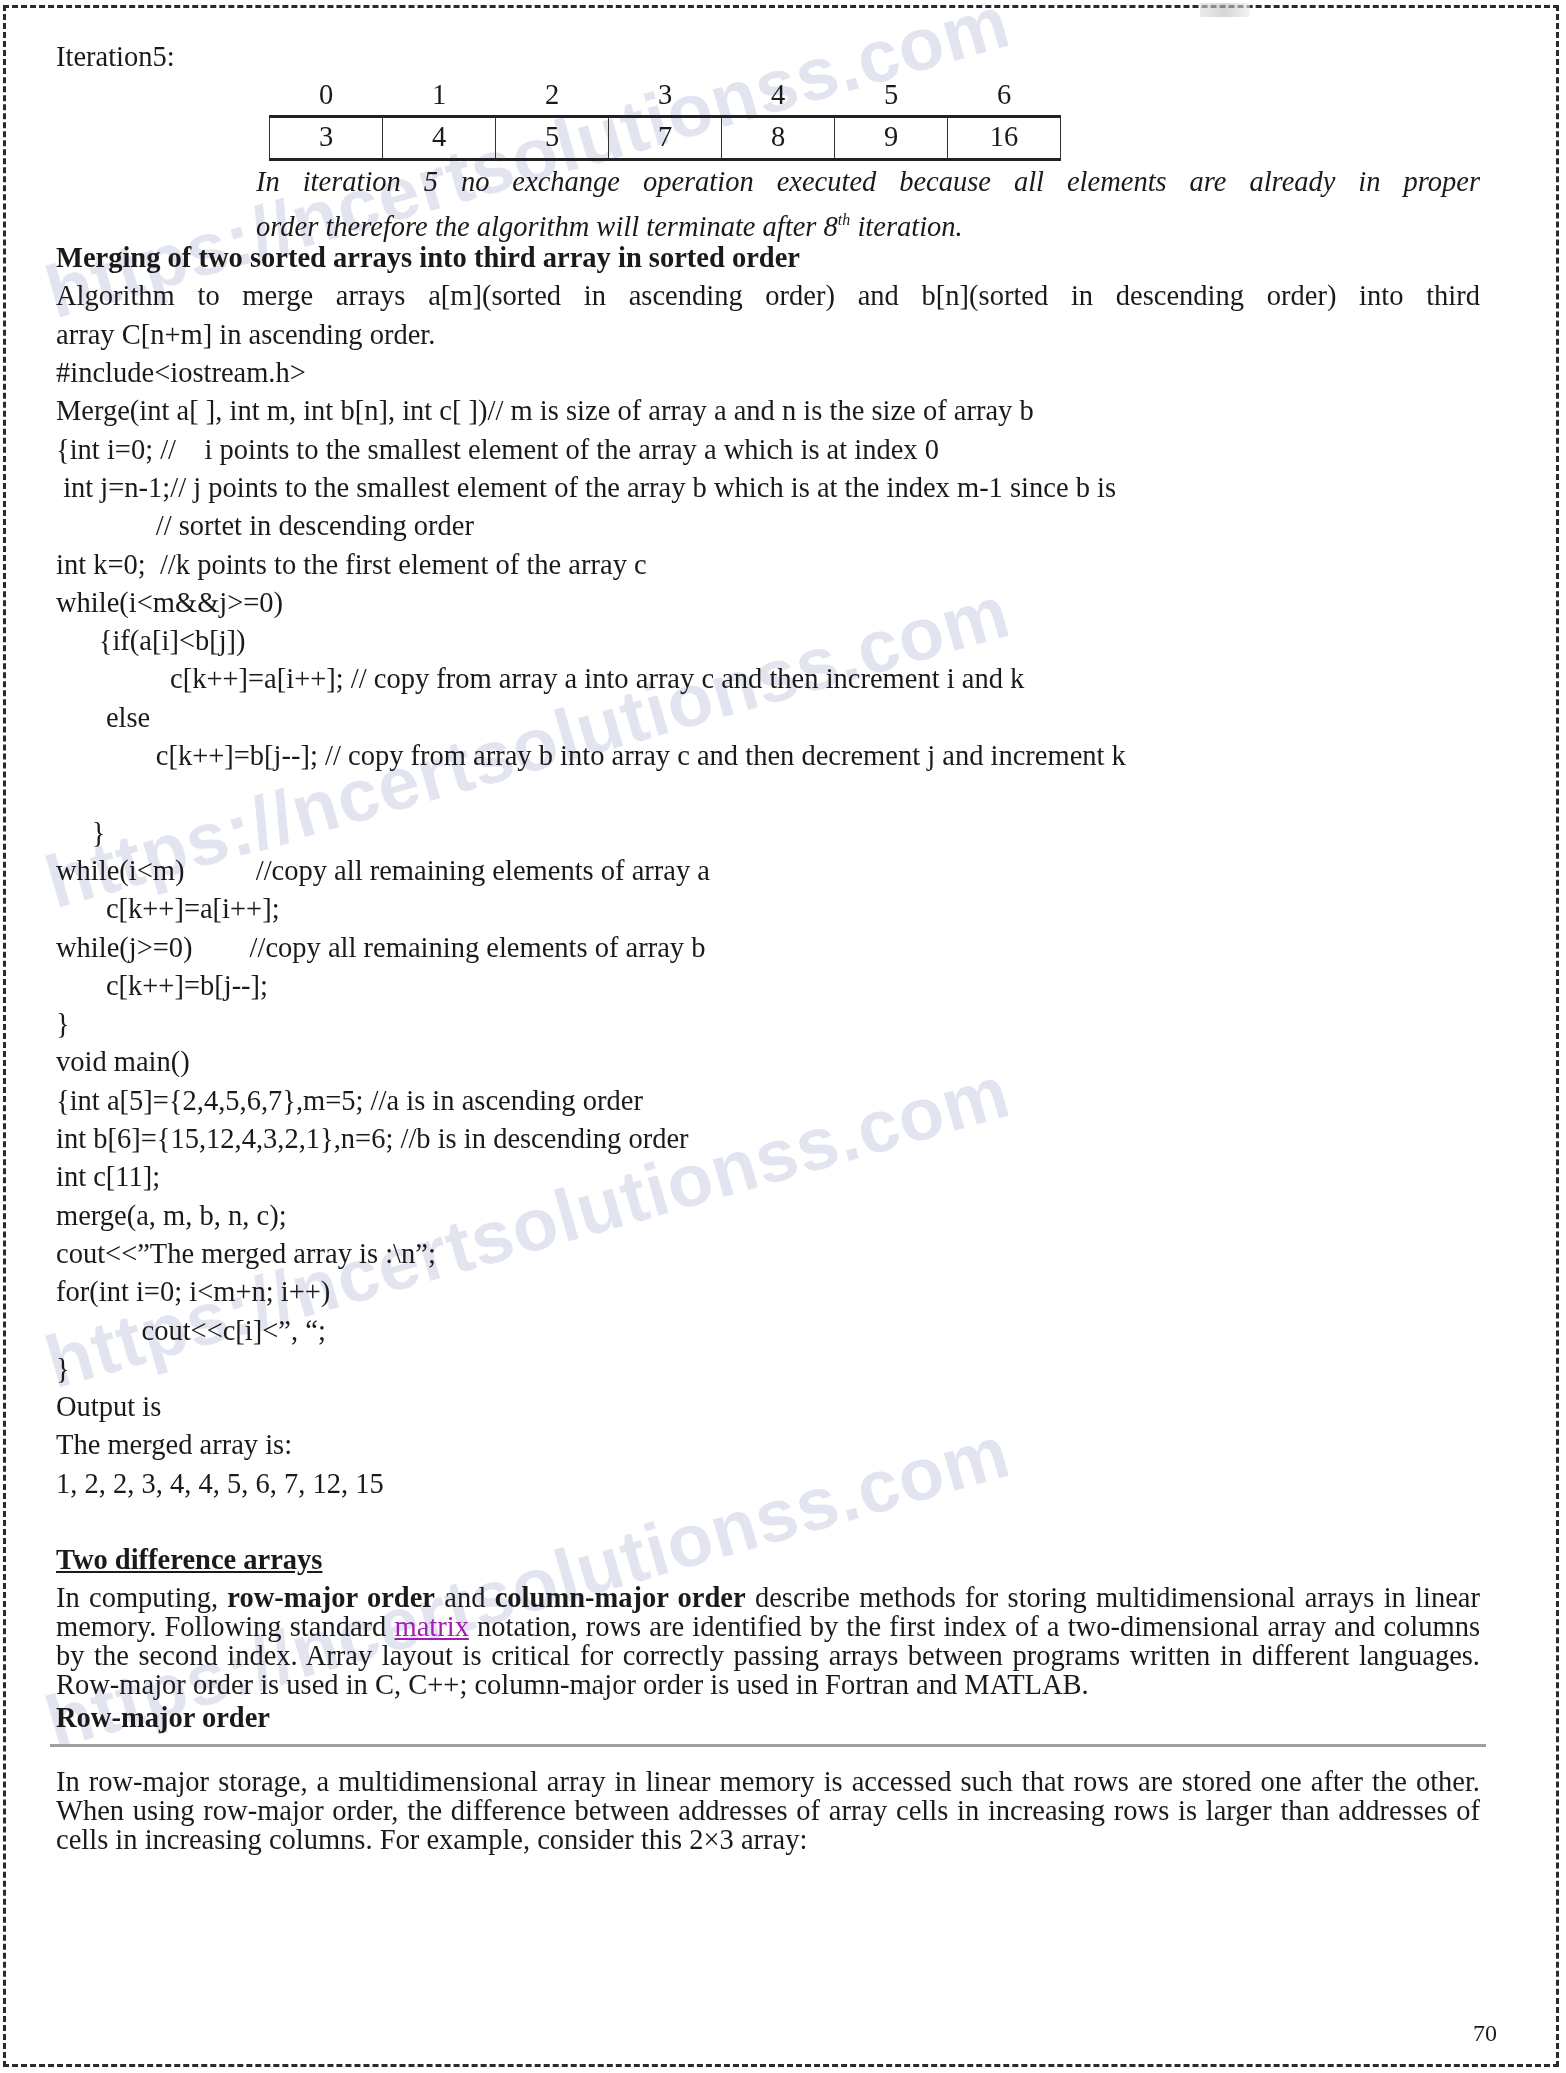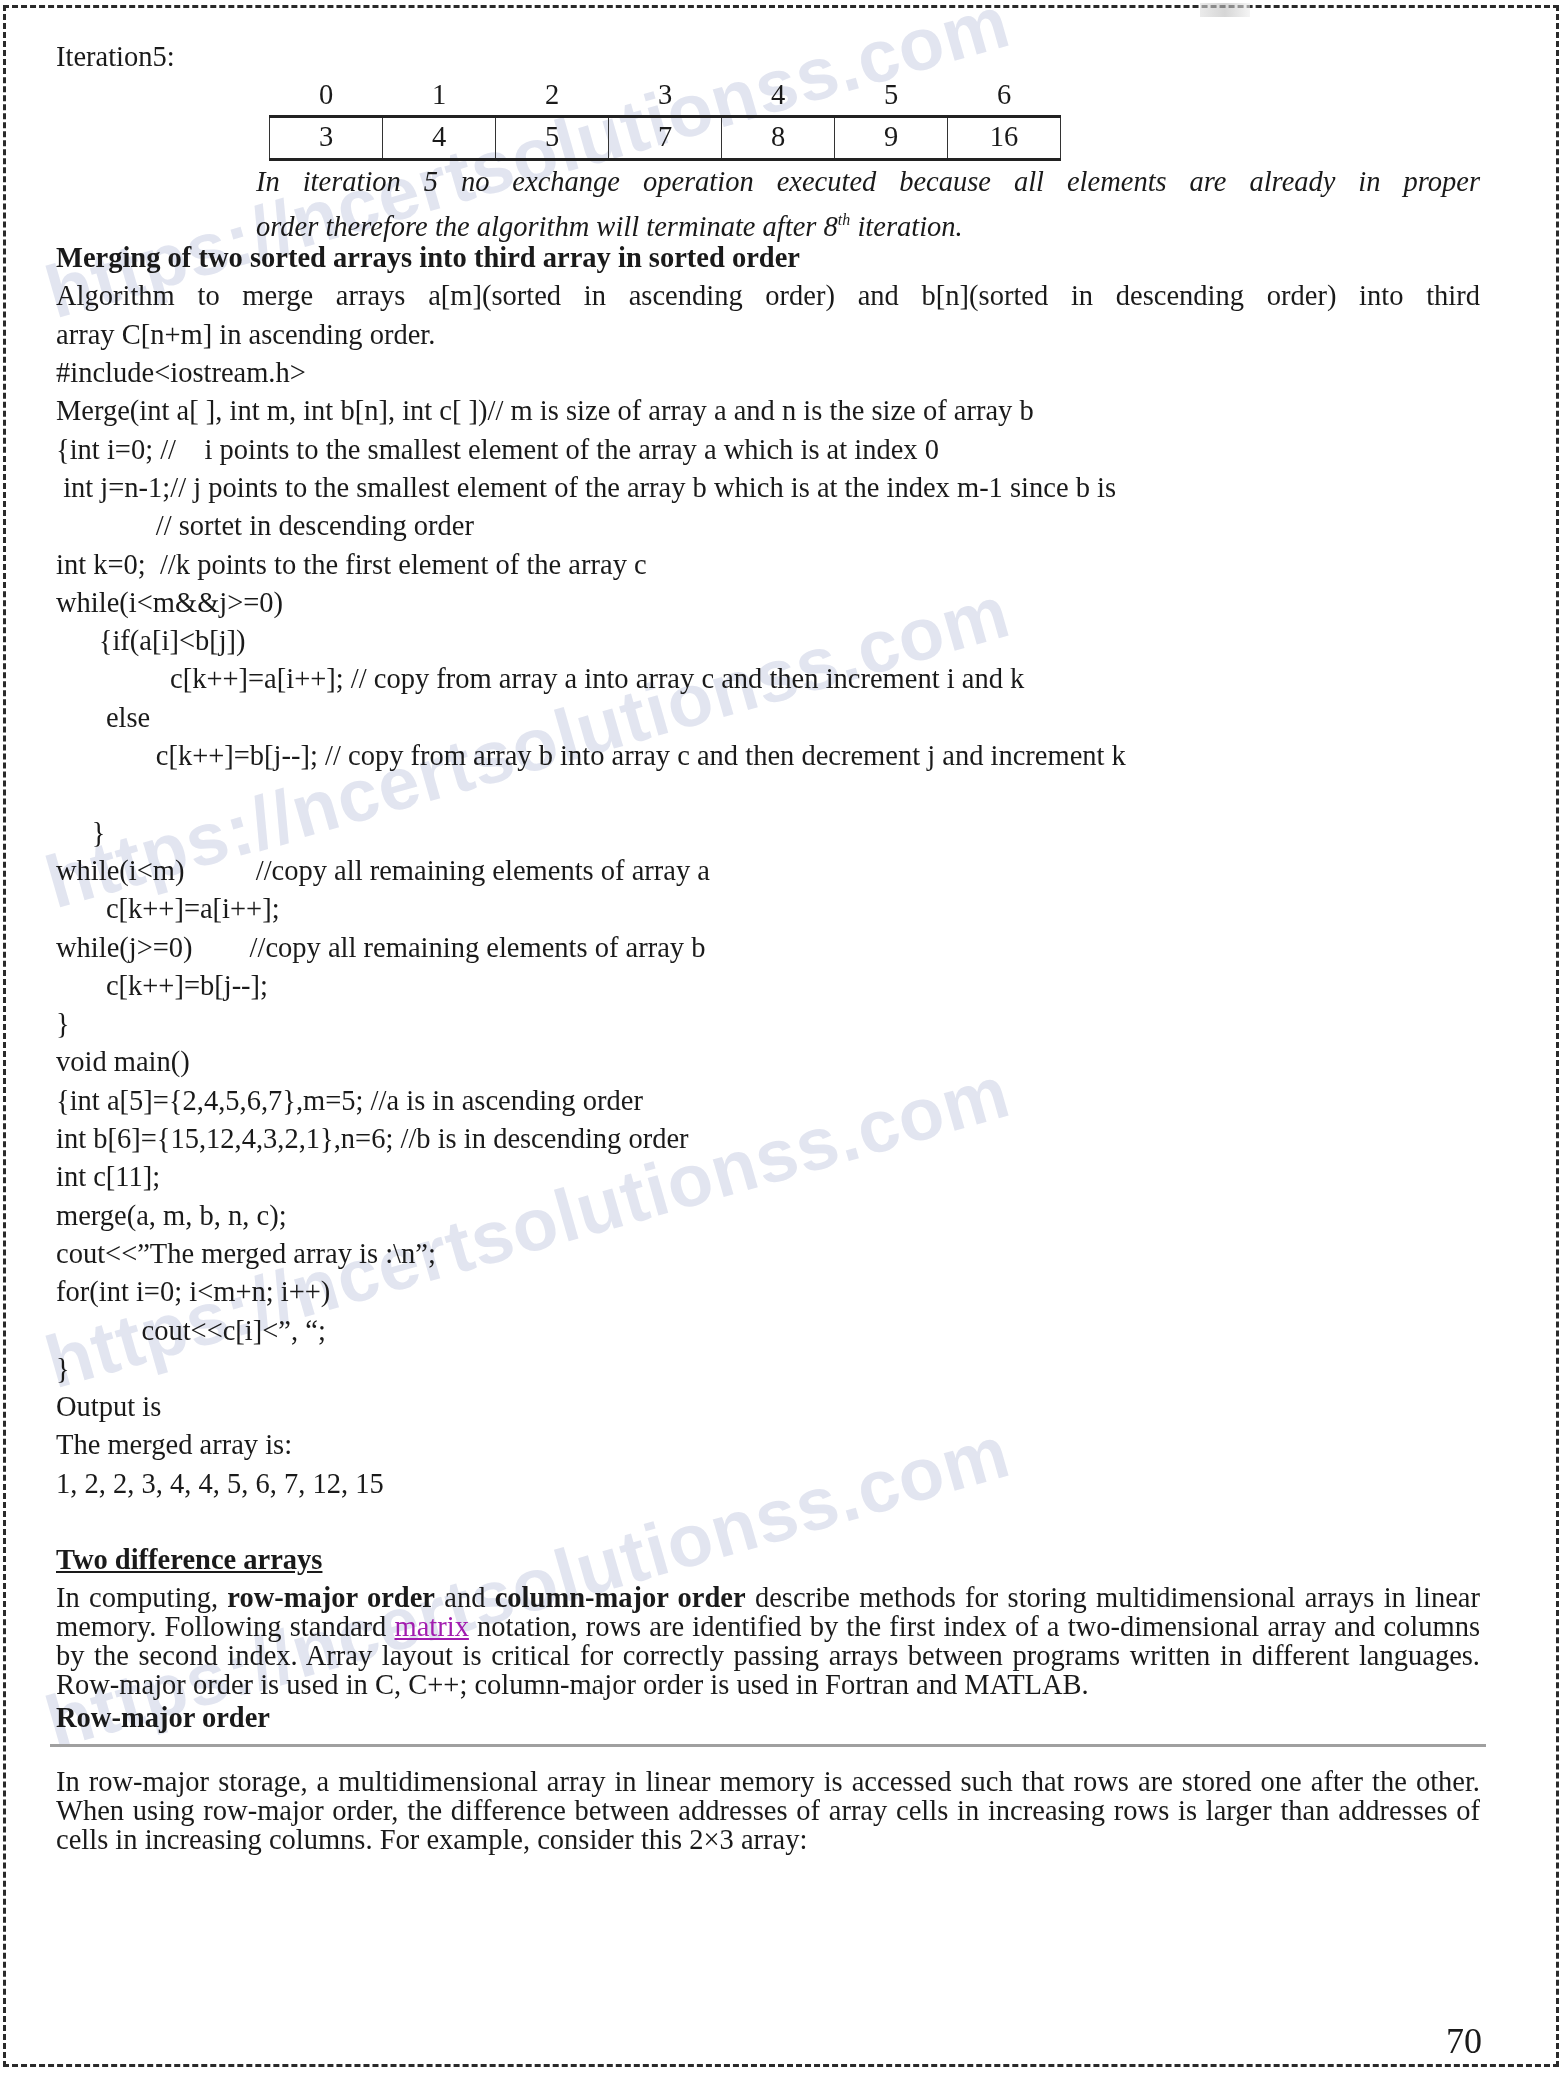--- a/index.html
+++ b/index.html
@@ -29,21 +29,21 @@
   .indent-para { margin-left: 200px; text-align: justify; font-style: italic; }
   .justify { text-align: justify; white-space: normal; }
   .justify-line { text-align: justify; text-align-last: justify; white-space: normal; height: 38.3px; }
   .link { color: #a21caf; text-decoration: underline; cursor: pointer; font-family: Liberation Serif, serif; }
   table.arr { border-collapse: collapse; margin-left: 213px; font-size: 28.5px; }
   table.arr td { width: 112px; text-align: center; padding: 0; height: 38px; }
   table.arr tr.idx td { border: none; height: 36px; }
   table.arr tr.vals td { border: 1.5px solid #333; height: 40px; }
   table.arr tr.vals { border-top: 3px solid #222; border-bottom: 3px solid #222; }
   .hr-rule { height: 0; border-top: 3px solid #a0a0a0; margin: 6px 0 20px -6px; width: 1436px; }
-  .page-number { position: absolute; right: 84px; top: 2020px; font-size: 36px; }
+  .page-number { position: absolute; right: 69px; top: 2020px; font-size: 24px; }
   .corner-smudge { position: absolute; left: 1200px; top: 3px; width: 50px; height: 14px; background: linear-gradient(90deg, #ddd, #bbb, #eee); opacity: 0.6; }
 </style>
 </head>
 <body>
 
 <div class="page-border"></div>
 <div class="corner-smudge"></div>
 
 <div class="watermark" style="left:60px; top:250px;">https://ncertsolutionss.com</div>
 <div class="watermark" style="left:60px; top:840px;">https://ncertsolutionss.com</div>

